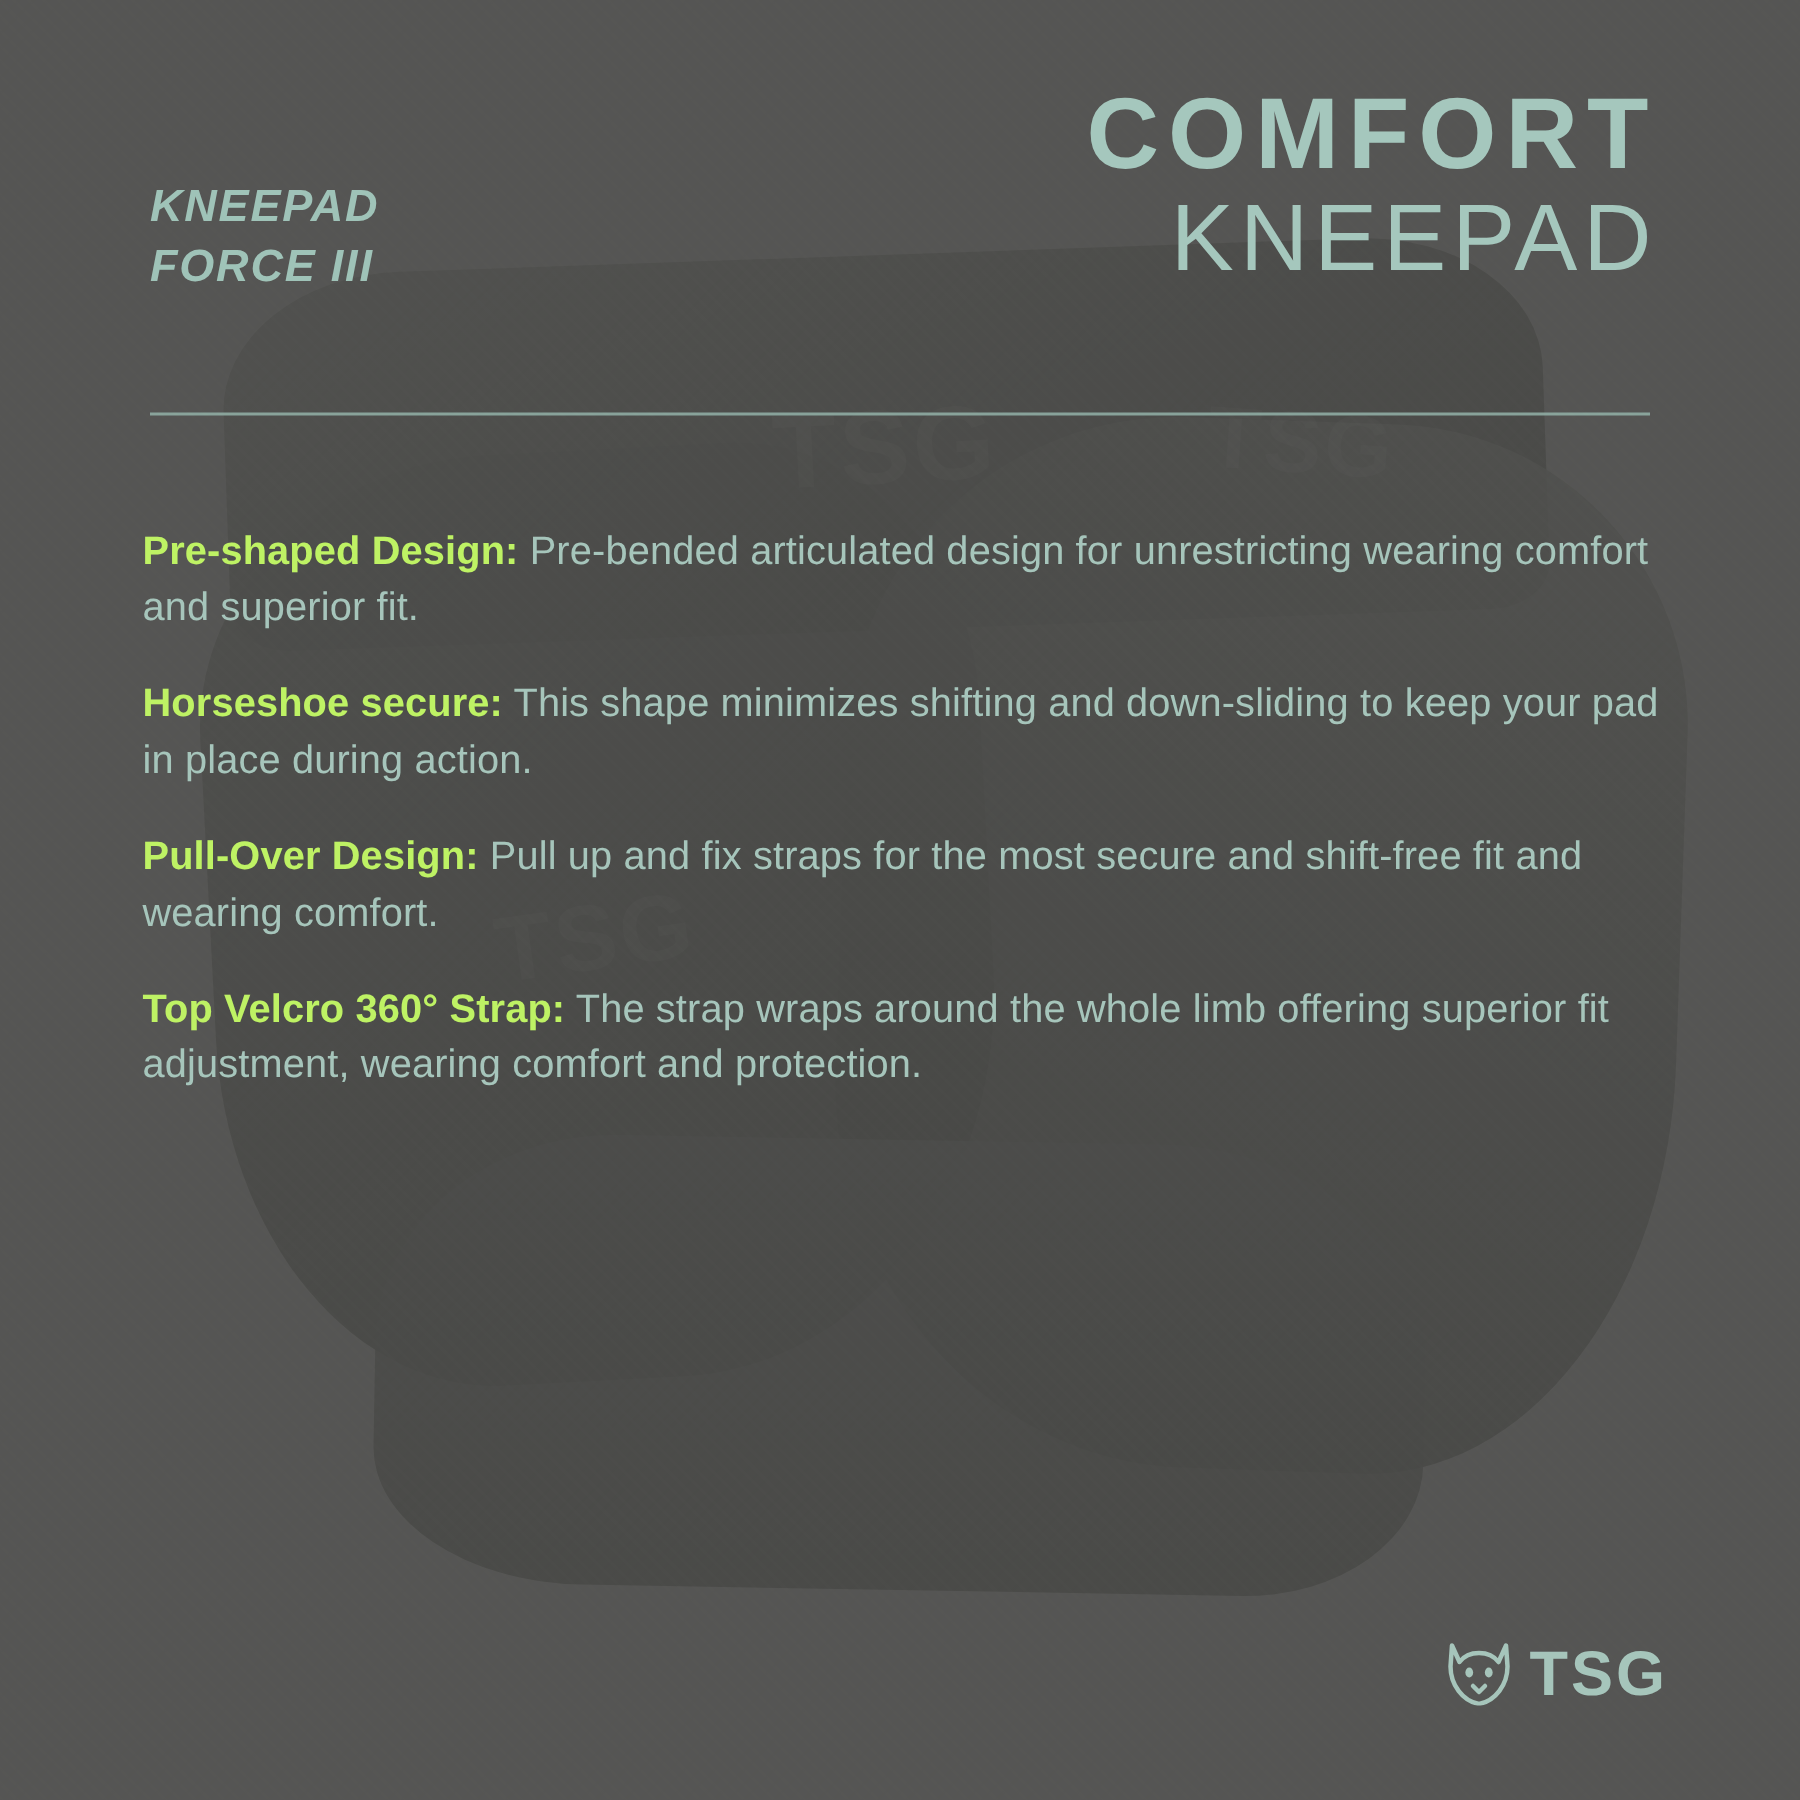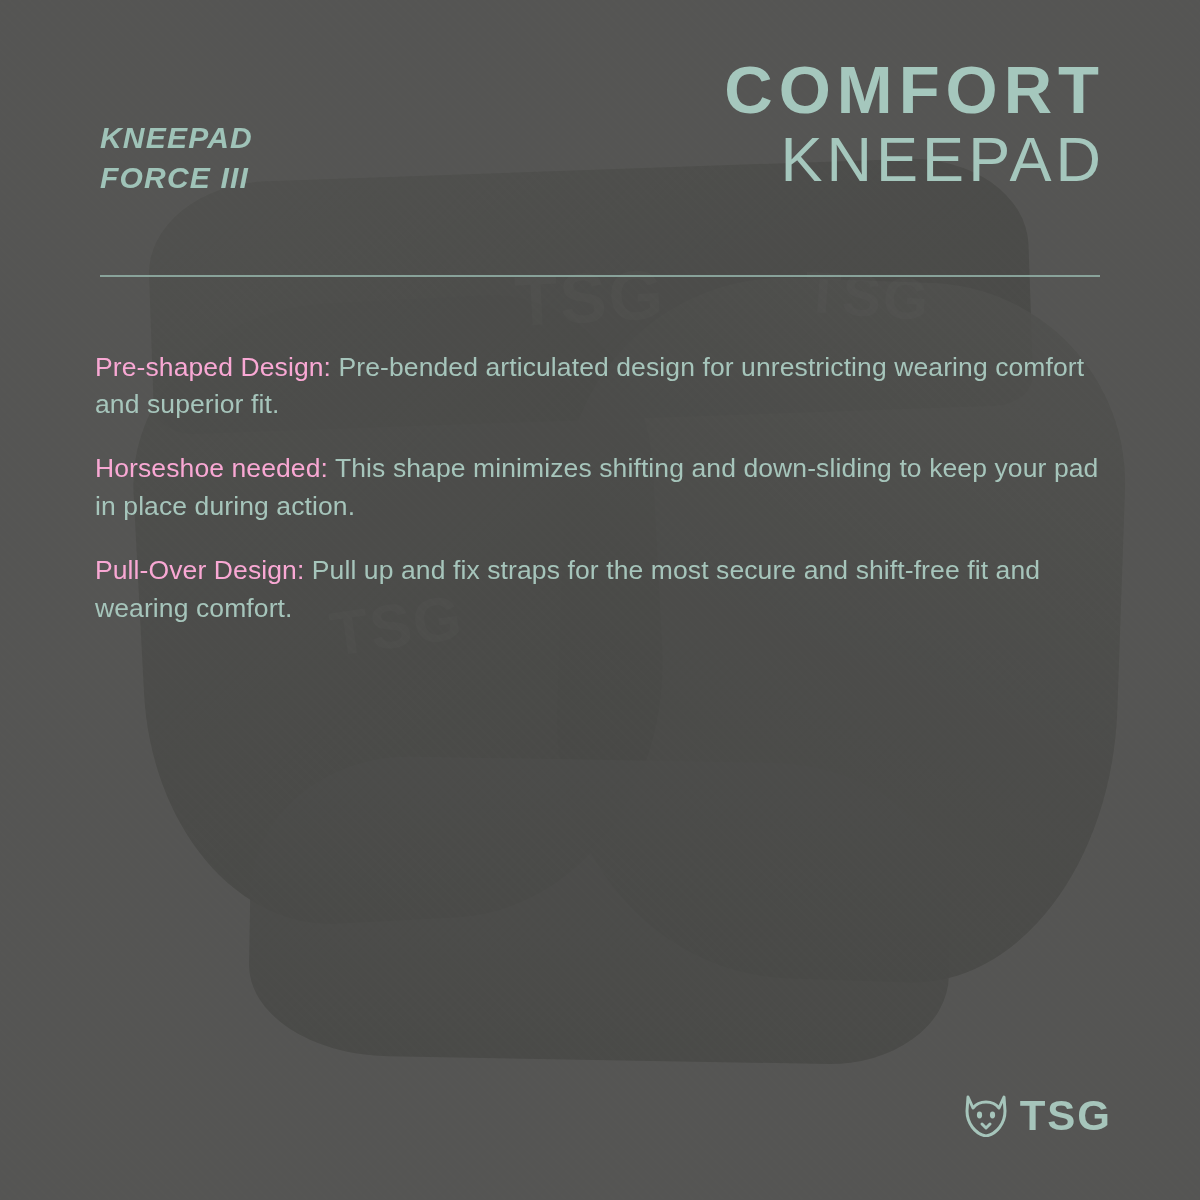--- a/index.html
+++ b/index.html
@@ -154,22 +154,22 @@
     width: 1015px;
   }
   .feature {
     font-size: 26.5px;
     line-height: 1.42;
     color: #a6c5bb;
     margin-bottom: 21px;
     letter-spacing: 0.1px;
   }
   .feature .lead {
-    font-weight: normal;
-    color: #f9a8d4;
+    font-weight: bold;
+    color: #bef264;
   }
 
   .footer-logo {
     position: absolute;
     right: 88px;
     bottom: 60px;
     display: flex;
     align-items: center;
     gap: 12px;
   }
@@ -211,24 +211,27 @@
       </div>
     </div>
 
     <div class="divider"></div>
 
     <div class="features">
       <p class="feature">
         <span class="lead">Pre-shaped Design:</span><span> Pre-bended articulated design for unrestricting wearing comfort and superior fit.</span>
       </p>
       <p class="feature">
-        <span class="lead">Horseshoe needed:</span><span> This shape minimizes shifting and down-sliding to keep your pad in place during action.</span>
+        <span class="lead">Horseshoe secure:</span><span> This shape minimizes shifting and down-sliding to keep your pad in place during action.</span>
       </p>
       <p class="feature">
         <span class="lead">Pull-Over Design:</span><span> Pull up and fix straps for the most secure and shift-free fit and wearing comfort.</span>
+      </p>
+      <p class="feature">
+        <span class="lead">Top Velcro 360° Strap:</span><span> The strap wraps around the whole limb offering superior fit adjustment, wearing comfort and protection.</span>
       </p>
     </div>
 
     <div class="footer-logo">
       <span class="fox-icon">
         <svg width="44" height="42" viewBox="0 0 44 42" aria-hidden="true">
           <path d="M4 2 L9 13 C12 9 16 7 22 7 C28 7 32 9 35 13 L40 2 L41 16 C41 28 33 39 22 41 C11 39 3 28 3 16 Z" fill="none" stroke="#a6c5bb" stroke-width="3" stroke-linejoin="round"></path>
           <ellipse cx="15.5" cy="20" rx="2.6" ry="3.4" fill="#a6c5bb"></ellipse>
           <ellipse cx="28.5" cy="20" rx="2.6" ry="3.4" fill="#a6c5bb"></ellipse>
           <path d="M18 29 L22 33 L26 29" fill="none" stroke="#a6c5bb" stroke-width="3" stroke-linecap="round" stroke-linejoin="round"></path>

